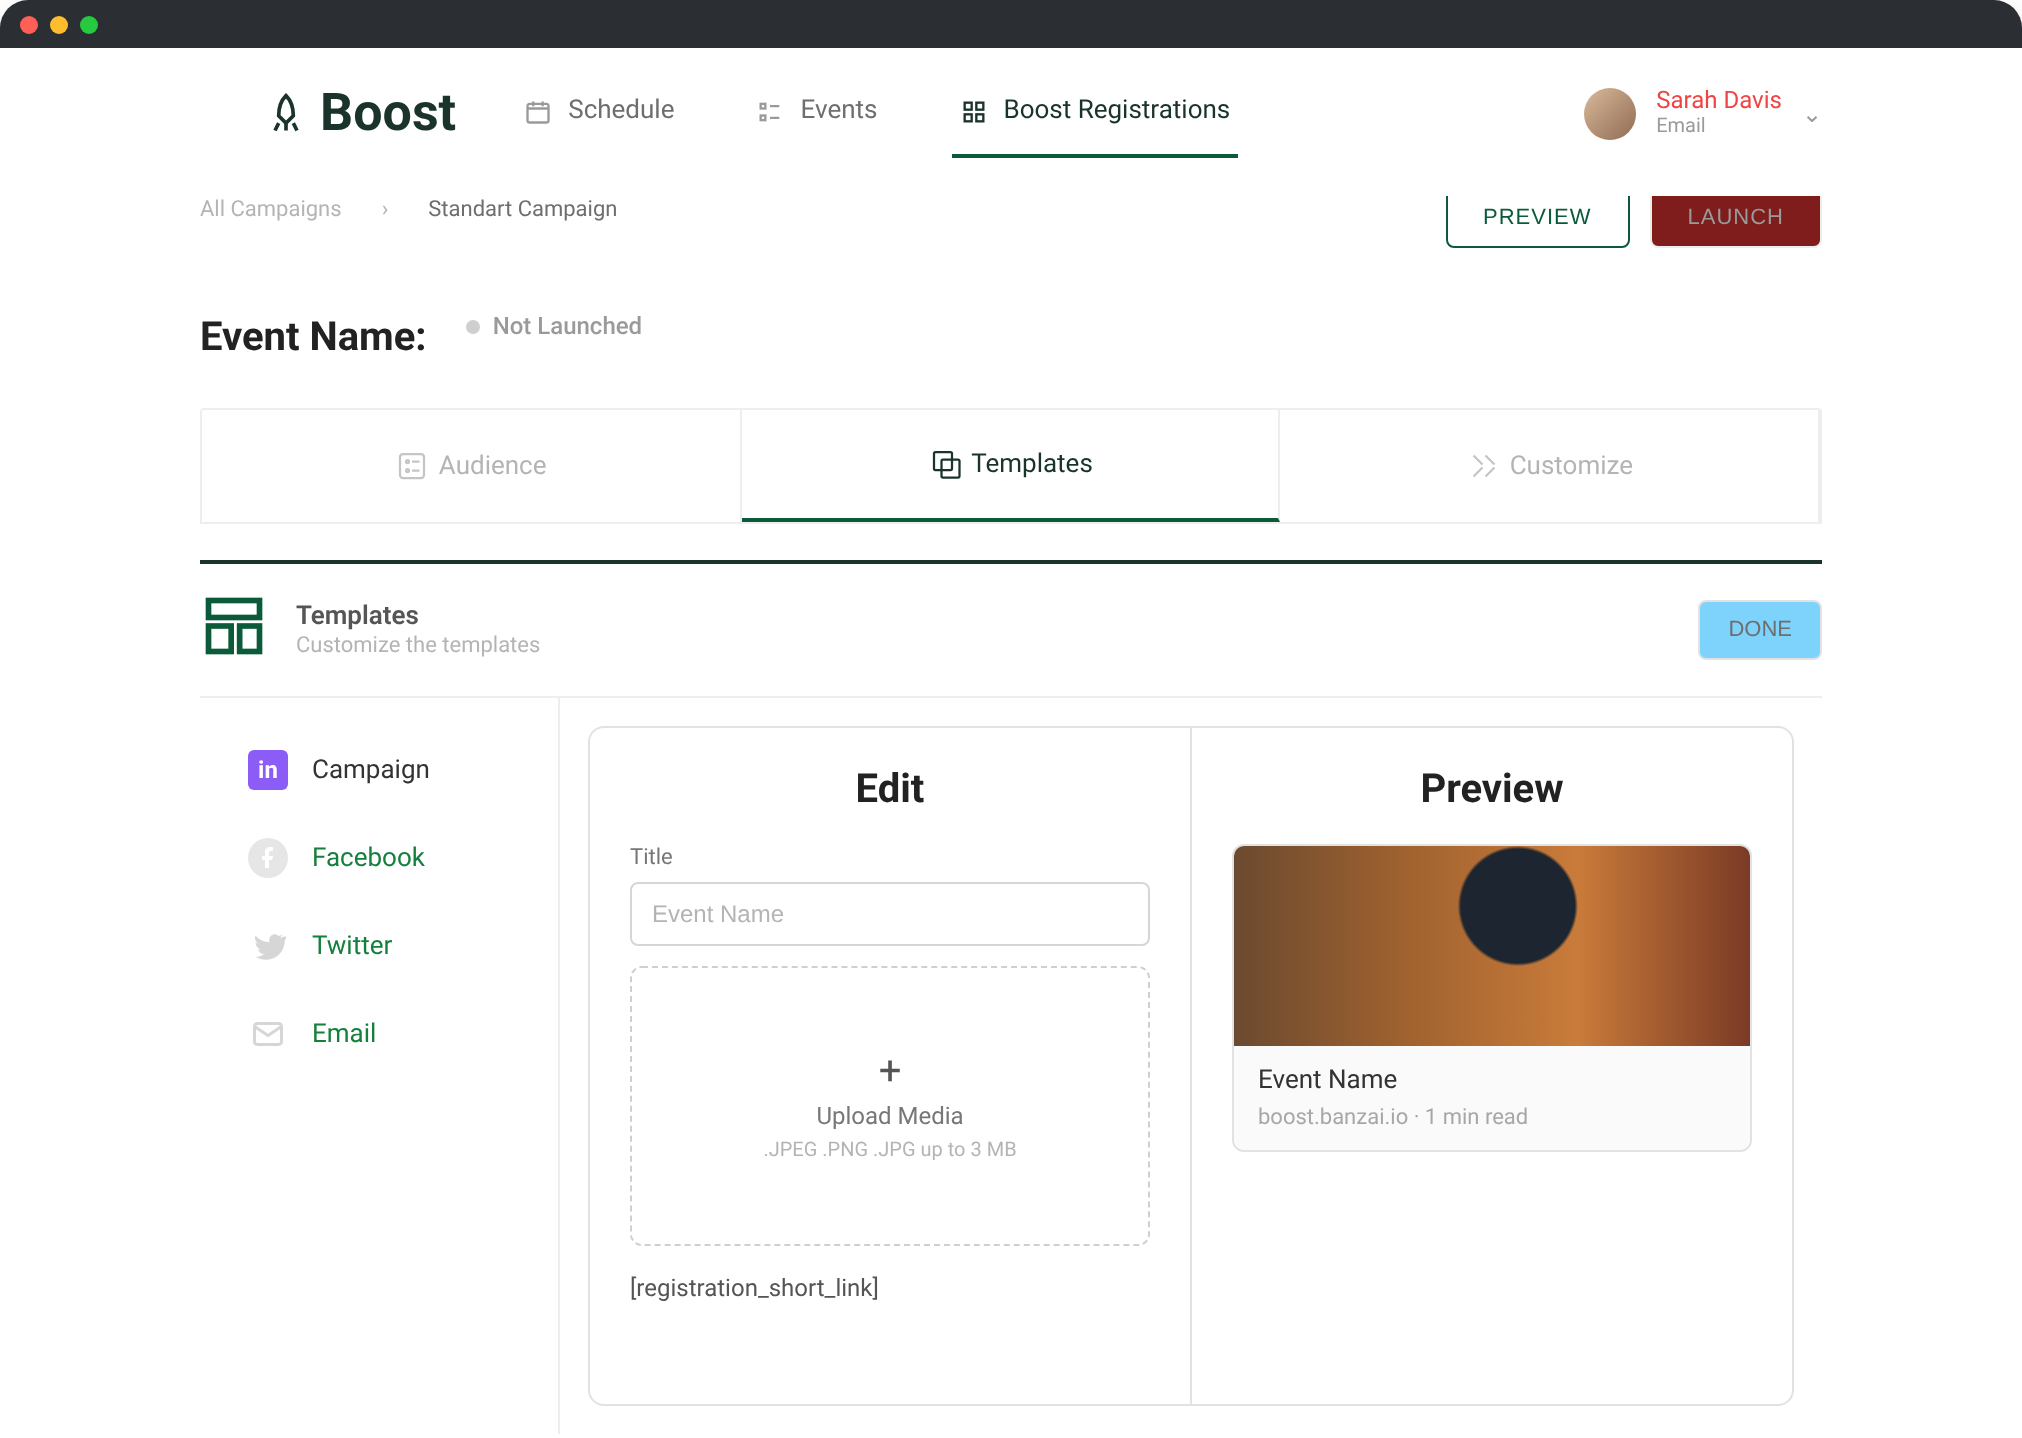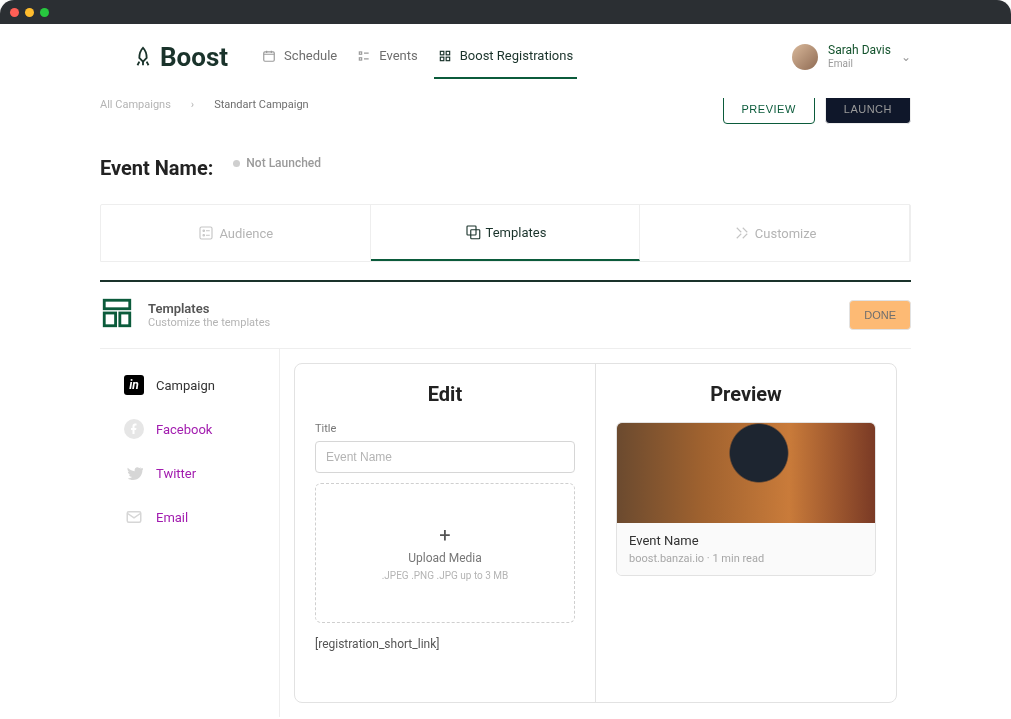--- a/index.html
+++ b/index.html
@@ -7,63 +7,63 @@
   .window { width: 1011px; margin: 0 auto; border-radius: 14px; overflow: hidden; box-shadow: 0 2px 12px rgba(0,0,0,0.08); }
   .titlebar { height: 24px; background: #2b2f33; display: flex; align-items: center; padding: 0 10px; gap: 6px;}
   .tb-dot { width: 9px; height: 9px; border-radius: 50%; }
   .red { background: #ff5f56; }
   .yellow { background: #ffbd2e; }
   .green { background: #27c93f; }
   .app { background: #fff; }
   .topnav { display: flex; align-items: center; padding: 10px 40px 0 40px; border-bottom: 1px solid transparent; margin-left: 32px; }
   .brand { display: flex; align-items: center; gap: 6px; font-size: 26px; font-weight: 700; color: #1a332b; margin-right: 30px; padding-left: 60px;}
   .brand svg { width: 22px; height: 22px; }
-  .navlinks { display: flex; gap: 12px; }
+  .navlinks { display: flex; gap: 33px; }
   .navlink { display: flex; align-items: center; gap: 8px; color: #6e6e6e; font-size: 13px; padding: 14px 4px; border-bottom: 2px solid transparent; cursor: pointer;}
   .navlink.active { color: #1a332b; border-bottom: 2px solid #0b5b3b; }
   .navicon { width: 14px; height: 14px; display:inline-flex; align-items:center; justify-content:center; }
   .spacer { flex: 1; }
   .user { display: flex; align-items: center; gap: 10px; padding-right: 60px;}
   .avatar { width: 26px; height: 26px; border-radius: 50%; background: linear-gradient(135deg,#d9b99b,#8f6b53);}
-  .uname { font-size: 12px; color: #14532d; line-height: 1.1;}
+  .uname { font-size: 12px; color: #ef4444; line-height: 1.1;}
   .uorg { font-size: 10px; color: #9a9a9a; }
   .chev { color: #9a9a9a; font-size: 12px; }
 
   .content { padding: 18px 100px 30px 100px; }
   .breadcrumb { font-size: 11px; color: #b4b4b4; display: flex; align-items: center; gap: 20px; }
   .breadcrumb .current { color: #6e6e6e; }
   .topactions { float: right; display: flex; gap: 10px; margin-top: -4px;}
   .btn { font-size: 11px; letter-spacing: .5px; padding: 8px 18px; border-radius: 4px; cursor: pointer; }
   .btn-outline { background: #fff; border: 1px solid #0b5b3b; color: #0b5b3b; }
-  .btn-muted { background: #0f172a; border: 1px solid #ededed; color: #9a9a9a; }
-  .btn-done { background: #fdba74; border: 1px solid #e2e2e2; color: #6e6e6e; font-size: 11px; padding: 8px 14px; border-radius: 4px;}
+  .btn-muted { background: #7f1d1d; border: 1px solid #ededed; color: #9a9a9a; }
+  .btn-done { background: #7dd3fc; border: 1px solid #e2e2e2; color: #6e6e6e; font-size: 11px; padding: 8px 14px; border-radius: 4px;}
 
   .eventname { margin-top: 32px; font-size: 20px; font-weight: 700; display: flex; align-items: flex-start; gap: 20px;}
   .status { font-size: 12px; font-weight: 500; color: #9a9a9a; display:flex; align-items:center; gap:6px;}
   .status-dot { width:7px; height:7px; border-radius:50%; background:#cfcfcf; }
 
   .tabs { margin-top: 24px; border: 1px solid #eee; display: flex; border-radius: 2px 2px 0 0; }
   .tab { flex:1; text-align:center; padding: 18px 0; font-size: 13px; color:#b4b4b4; display:flex; align-items:center; justify-content:center; gap:4px; cursor:pointer;}
   .tab.active { color:#1a332b; border-bottom: 2px solid #0b5b3b; background: #fff; }
   .tab-separator { border-right: 1px solid #eee; }
 
   .hr { height:2px; background:#1a332b; margin-top:18px;}
 
   .section-head { display:flex; align-items:center; gap:14px; padding: 14px 0;}
   .section-icon svg { width:34px; height:34px; stroke:#0b5b3b; }
   .section-title { font-size:13px; color:#555; font-weight:600;}
   .section-sub { font-size:11px; color:#b4b4b4;}
   .section-head .spacer { flex:1;}
 
   .workspace { display:flex; border-top:1px solid #eee;}
   .channels { width:180px; border-right:1px solid #eee; padding: 14px 0;}
-  .chan { display:flex; align-items:center; gap:12px; padding: 12px 24px; font-size:13px; color:#a21caf; cursor:pointer;}
+  .chan { display:flex; align-items:center; gap:12px; padding: 12px 24px; font-size:13px; color:#15803d; cursor:pointer;}
   .chan.active { color:#333;}
   .chan-icon { width:20px; height:20px; display:flex; align-items:center; justify-content:center; border-radius:3px;}
-  .li { background:#000000; color:#fff; font-weight:700; font-size:12px;font-style:italic;}
+  .li { background:#8b5cf6; color:#fff; font-weight:700; font-size:12px;}
   .fb { background:#e6e6e6; color:#fff; border-radius:50%;}
   .tw { color:#d6d6d6;}
   .em { color:#d6d6d6;}
 
   .panel { flex:1; padding: 14px;}
   .card { border:1px solid #e2e2e2; border-radius:8px; display:flex; min-height: 340px;}
   .card .half { flex:1; padding: 18px 20px;}
   .card .half:first-child { border-right:1px solid #e2e2e2;}
   .colhead { text-align:center; font-size:20px; font-weight:700; margin-bottom:16px;}
   .label { font-size:11px; color:#777; margin-bottom:6px;}

